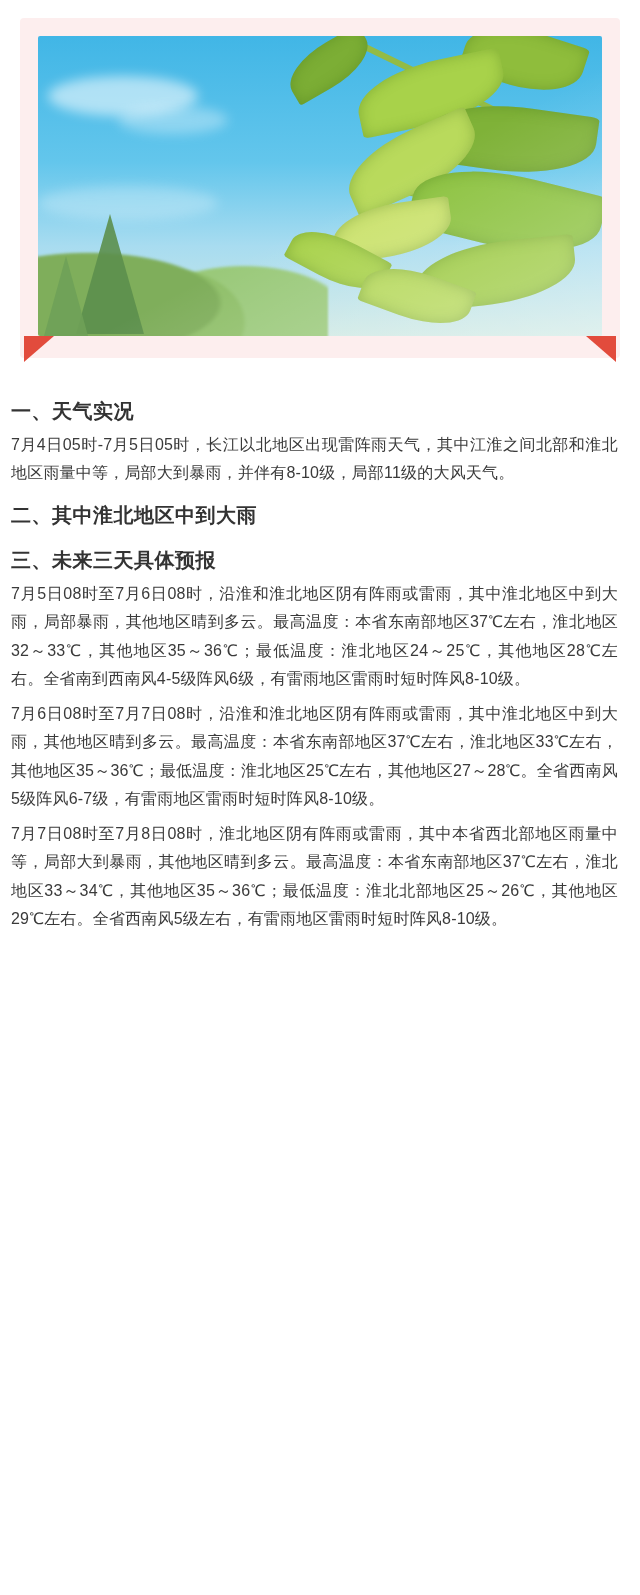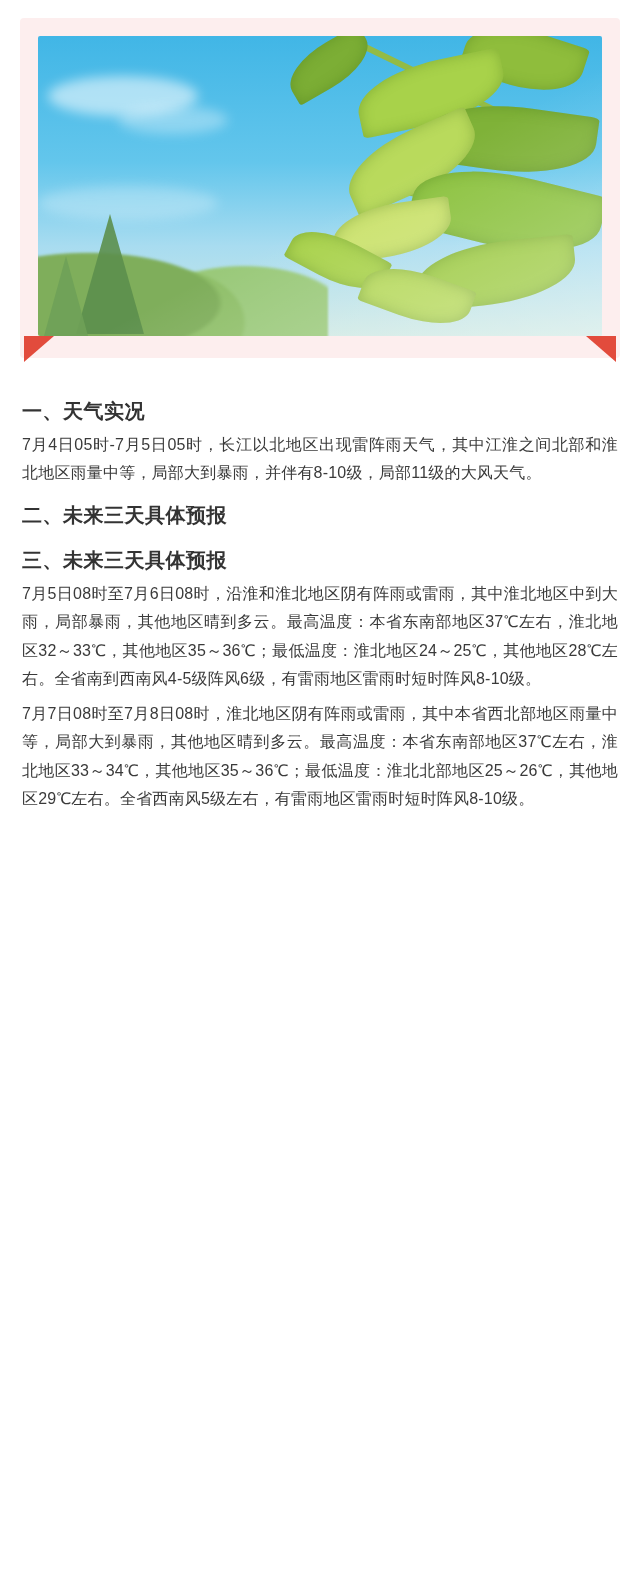--- a/index.html
+++ b/index.html
@@ -128,21 +128,21 @@
     border-right: 30px solid transparent;
   }
   .ribbon-right {
     right: 4px;
     border-top: 26px solid #e24b3c;
     border-left: 30px solid transparent;
   }
 
   
   .article {
-    padding: 26px 22px 40px 22px;
+    padding: 26px 22px 40px 11px;
     box-sizing: border-box;
   }
   .heading {
     font-size: 20px;
     line-height: 1.75;
     color: #333333;
     margin: 10px 0 2px 0;
     letter-spacing: .5px;
   }
   .para {
@@ -190,20 +190,21 @@
       <div class="ribbon ribbon-left"></div>
       <div class="ribbon ribbon-right"></div>
     </div>
   </div>
 
   <div class="article">
 
     <h2 class="heading">一、天气实况</h2>
     <p class="para">7月4日05时-7月5日05时，长江以北地区出现雷阵雨天气，其中江淮之间北部和淮北地区雨量中等，局部大到暴雨，并伴有8-10级，局部11级的大风天气。</p>
 
-    <h2 class="heading">二、未来三天具体预报</h2>
+    <h2 class="heading">二、其中淮北地区中到大雨</h2>
 
     <h2 class="heading">三、未来三天具体预报</h2>
     <p class="para">7月5日08时至7月6日08时，沿淮和淮北地区阴有阵雨或雷雨，其中淮北地区中到大雨，局部暴雨，其他地区晴到多云。最高温度：本省东南部地区37℃左右，淮北地区32～33℃，其他地区35～36℃；最低温度：淮北地区24～25℃，其他地区28℃左右。全省南到西南风4-5级阵风6级，有雷雨地区雷雨时短时阵风8-10级。</p>
+    <p class="para">7月6日08时至7月7日08时，沿淮和淮北地区阴有阵雨或雷雨，其中淮北地区中到大雨，其他地区晴到多云。最高温度：本省东南部地区37℃左右，淮北地区33℃左右，其他地区35～36℃；最低温度：淮北地区25℃左右，其他地区27～28℃。全省西南风5级阵风6-7级，有雷雨地区雷雨时短时阵风8-10级。</p>
     <p class="para">7月7日08时至7月8日08时，淮北地区阴有阵雨或雷雨，其中本省西北部地区雨量中等，局部大到暴雨，其他地区晴到多云。最高温度：本省东南部地区37℃左右，淮北地区33～34℃，其他地区35～36℃；最低温度：淮北北部地区25～26℃，其他地区29℃左右。全省西南风5级左右，有雷雨地区雷雨时短时阵风8-10级。</p>
 
   </div>
 </div>
 
 </body></html>

